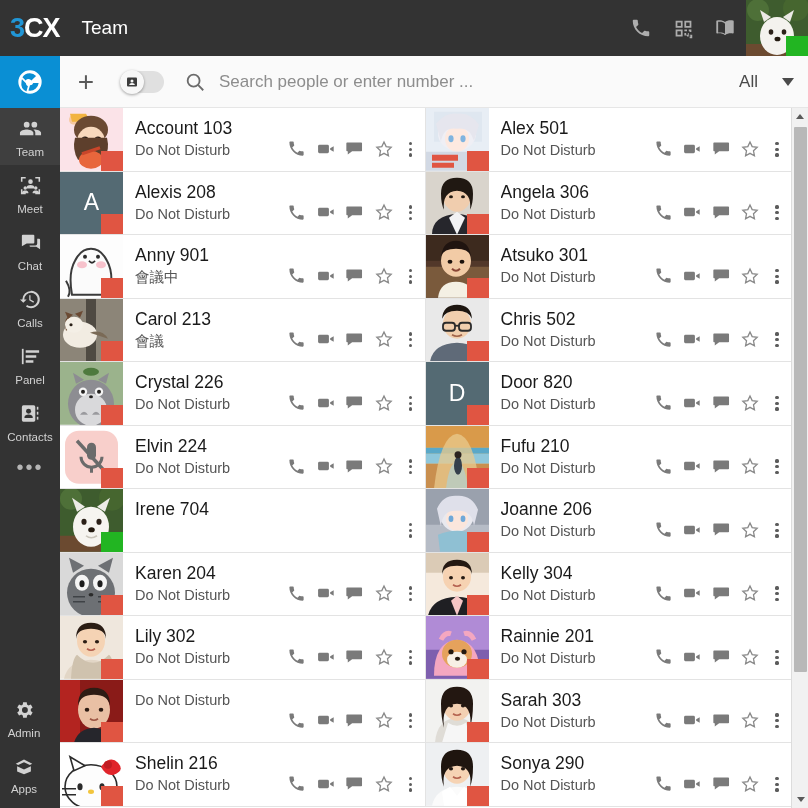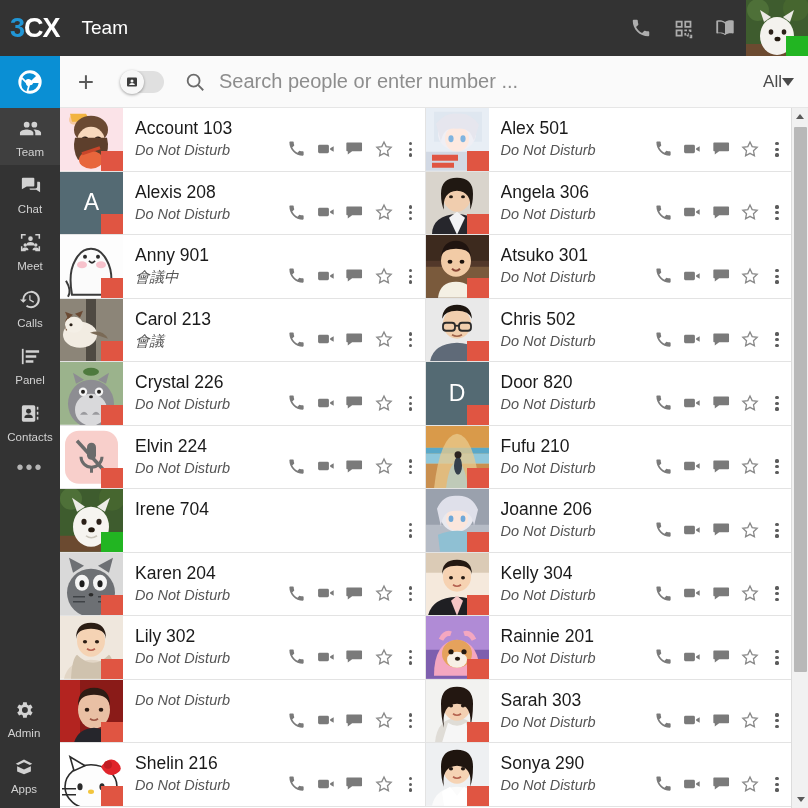--- a/index.html
+++ b/index.html
@@ -76,26 +76,26 @@
     position: relative; margin: 0 8px; cursor: pointer; flex: 0 0 44px;
   }
   .toggle-knob {
     position: absolute; left: 0; top: -1px; width: 24px; height: 24px; border-radius: 50%;
     background: #f7f7f7; box-shadow: 0 1px 3px rgba(0,0,0,.35);
     display: flex; align-items: center; justify-content: center;
   }
   .search-ico { margin-left: 12px; display: flex; align-items: center; }
   .search-input {
     flex: 1 1 auto; border: 0; outline: 0; background: transparent;
-    font-family: "Liberation Sans", sans-serif; font-size: 20px; color: #444;
+    font-family: "Liberation Sans", sans-serif; font-size: 17px; color: #444;
     margin-left: 13px; min-width: 0;
   }
   .search-input::placeholder { color: #8d8d8d; }
   .filter {
-    display: flex; align-items: center; cursor: pointer; padding: 0 14px 0 8px; gap: 0;
+    display: flex; align-items: center; cursor: pointer; padding: 0 14px 0 8px; gap: 24px;
   }
   .filter-label { font-size: 17px; color: #4a4a4a; }
   .caret { width: 0; height: 0; border-left: 6px solid transparent; border-right: 6px solid transparent; border-top: 8px solid #4a4a4a; }
 
   
   .list-wrap { flex: 1 1 auto; display: flex; min-height: 0; position: relative; }
   .grid {
     flex: 1 1 auto; display: flex; flex-wrap: wrap; align-content: flex-start;
     overflow: hidden; min-width: 0;
   }
@@ -108,21 +108,21 @@
   .avatar {
     width: 63px; flex: 0 0 63px; position: relative; overflow: hidden;
     display: flex; align-items: center; justify-content: center;
   }
   .avatar .ltr { color: #fff; font-size: 23px; font-weight: 400; }
   .av-badge { position: absolute; right: 0; bottom: 0; width: 22px; height: 20px; }
   .badge-dnd { background: #e05542; }
   .badge-av { background: #22b522; }
   .info { flex: 1 1 auto; min-width: 0; padding: 9px 0 0 12px; display: flex; flex-direction: column; }
   .cname { font-size: 17.5px; color: #1a1a1a; line-height: 22px; white-space: nowrap; overflow: hidden; }
-  .cstatus { font-size: 14.5px; color: #555; line-height: 20px; margin-top: 1px; white-space: nowrap; font-style: italic; }
+  .cstatus { font-size: 14.5px; color: #555; line-height: 20px; margin-top: 1px; white-space: nowrap; }
   .actions { display: flex; align-items: flex-end; gap: 9px; padding: 0 6px 12px 0; flex: 0 0 auto; }
   .act { cursor: pointer; display: flex; align-items: center; justify-content: center; width: 20px; height: 20px;}
   .act svg { fill: #7a7a7a; }
   .act.star svg { fill: none; stroke: #8a8a8a; stroke-width: 1.6; }
   .kebab { width: 16px; display: flex; flex-direction: column; align-items: center; gap: 2.5px; cursor: pointer; padding-bottom: 2px;}
   .kdot { width: 3.2px; height: 3.2px; border-radius: 50%; background: #5c5c5c; }
 
   
   .scrollbar { width: 17px; flex: 0 0 17px; background: #f1f1f1; border-left: 1px solid #dcdcdc; position: relative; }
   .sb-arrow { height: 17px; display: flex; align-items: center; justify-content: center; cursor: pointer; }
@@ -195,40 +195,40 @@
           <svg width="23" height="23" viewBox="0 0 24 24">
               <path d="M16 11a3 3 0 1 0-3-3 3 3 0 0 0 3 3zm-8 0a3 3 0 1 0-3-3 3 3 0 0 0 3 3zm0 2c-2.3 0-7 1.2-7 3.5V19h14v-2.5C15 14.2 10.3 13 8 13zm8 0c-.3 0-.6 0-1 .1 1.2.8 2 1.9 2 3.4V19h6v-2.5c0-2.3-4.7-3.5-7-3.5z"></path>
             </svg>
         </span>
         <span class="sb-label">Team</span>
       </div>
 
       <div class="sb-item">
         <span>
           <svg width="23" height="23" viewBox="0 0 24 24">
-              <path d="M3 4h12a1 1 0 0 1 1 1v7a1 1 0 0 1-1 1H8l-5 3V5a1 1 0 0 1 1-1z"></path>
-              <path d="M18 8h3a1 1 0 0 1 1 1v10l-4-2.5h-6a1 1 0 0 1-1-1v-.5h6a2 2 0 0 0 2-2V8z"></path>
-            </svg>
-        </span>
-        <span class="sb-label">Chat</span>
-      </div>
-
-      <div class="sb-item">
-        <span>
-          <svg width="23" height="23" viewBox="0 0 24 24">
               <path d="M2 3h5v1.6H3.6V8H2V3zm15 0h5v5h-1.6V4.6H17V3zM2 16h1.6v3.4H7V21H2v-5zm18.4 0H22v5h-5v-1.6h3.4V16z"></path>
               <circle cx="12" cy="8" r="2.4"></circle>
               <path d="M12 11.4c-2 0-4 .9-4 2.4v1.2h8v-1.2c0-1.5-2-2.4-4-2.4z"></path>
               <circle cx="6.5" cy="14.6" r="1.8"></circle>
               <path d="M6.5 17.2c-1.6 0-3.2.7-3.2 1.9v1h6.4v-1c0-1.2-1.6-1.9-3.2-1.9z"></path>
               <circle cx="17.5" cy="14.6" r="1.8"></circle>
               <path d="M17.5 17.2c-1.6 0-3.2.7-3.2 1.9v1h6.4v-1c0-1.2-1.6-1.9-3.2-1.9z"></path>
             </svg>
         </span>
         <span class="sb-label">Meet</span>
+      </div>
+
+      <div class="sb-item">
+        <span>
+          <svg width="23" height="23" viewBox="0 0 24 24">
+              <path d="M3 4h12a1 1 0 0 1 1 1v7a1 1 0 0 1-1 1H8l-5 3V5a1 1 0 0 1 1-1z"></path>
+              <path d="M18 8h3a1 1 0 0 1 1 1v10l-4-2.5h-6a1 1 0 0 1-1-1v-.5h6a2 2 0 0 0 2-2V8z"></path>
+            </svg>
+        </span>
+        <span class="sb-label">Chat</span>
       </div>
 
       <div class="sb-item">
         <span>
           <svg width="23" height="23" viewBox="0 0 24 24">
               <path d="M12.5 3a9 9 0 0 0-9 9H1l3.5 3.5L8 12H5.5a7 7 0 1 1 7 7 6.9 6.9 0 0 1-4.1-1.3l-1.1 1.5A9 9 0 1 0 12.5 3z"></path>
               <path d="M12 7.5h-1.3v5.2l4.3 2.6.7-1.1-3.7-2.2V7.5z"></path>
             </svg>
         </span>
         <span class="sb-label">Calls</span>

